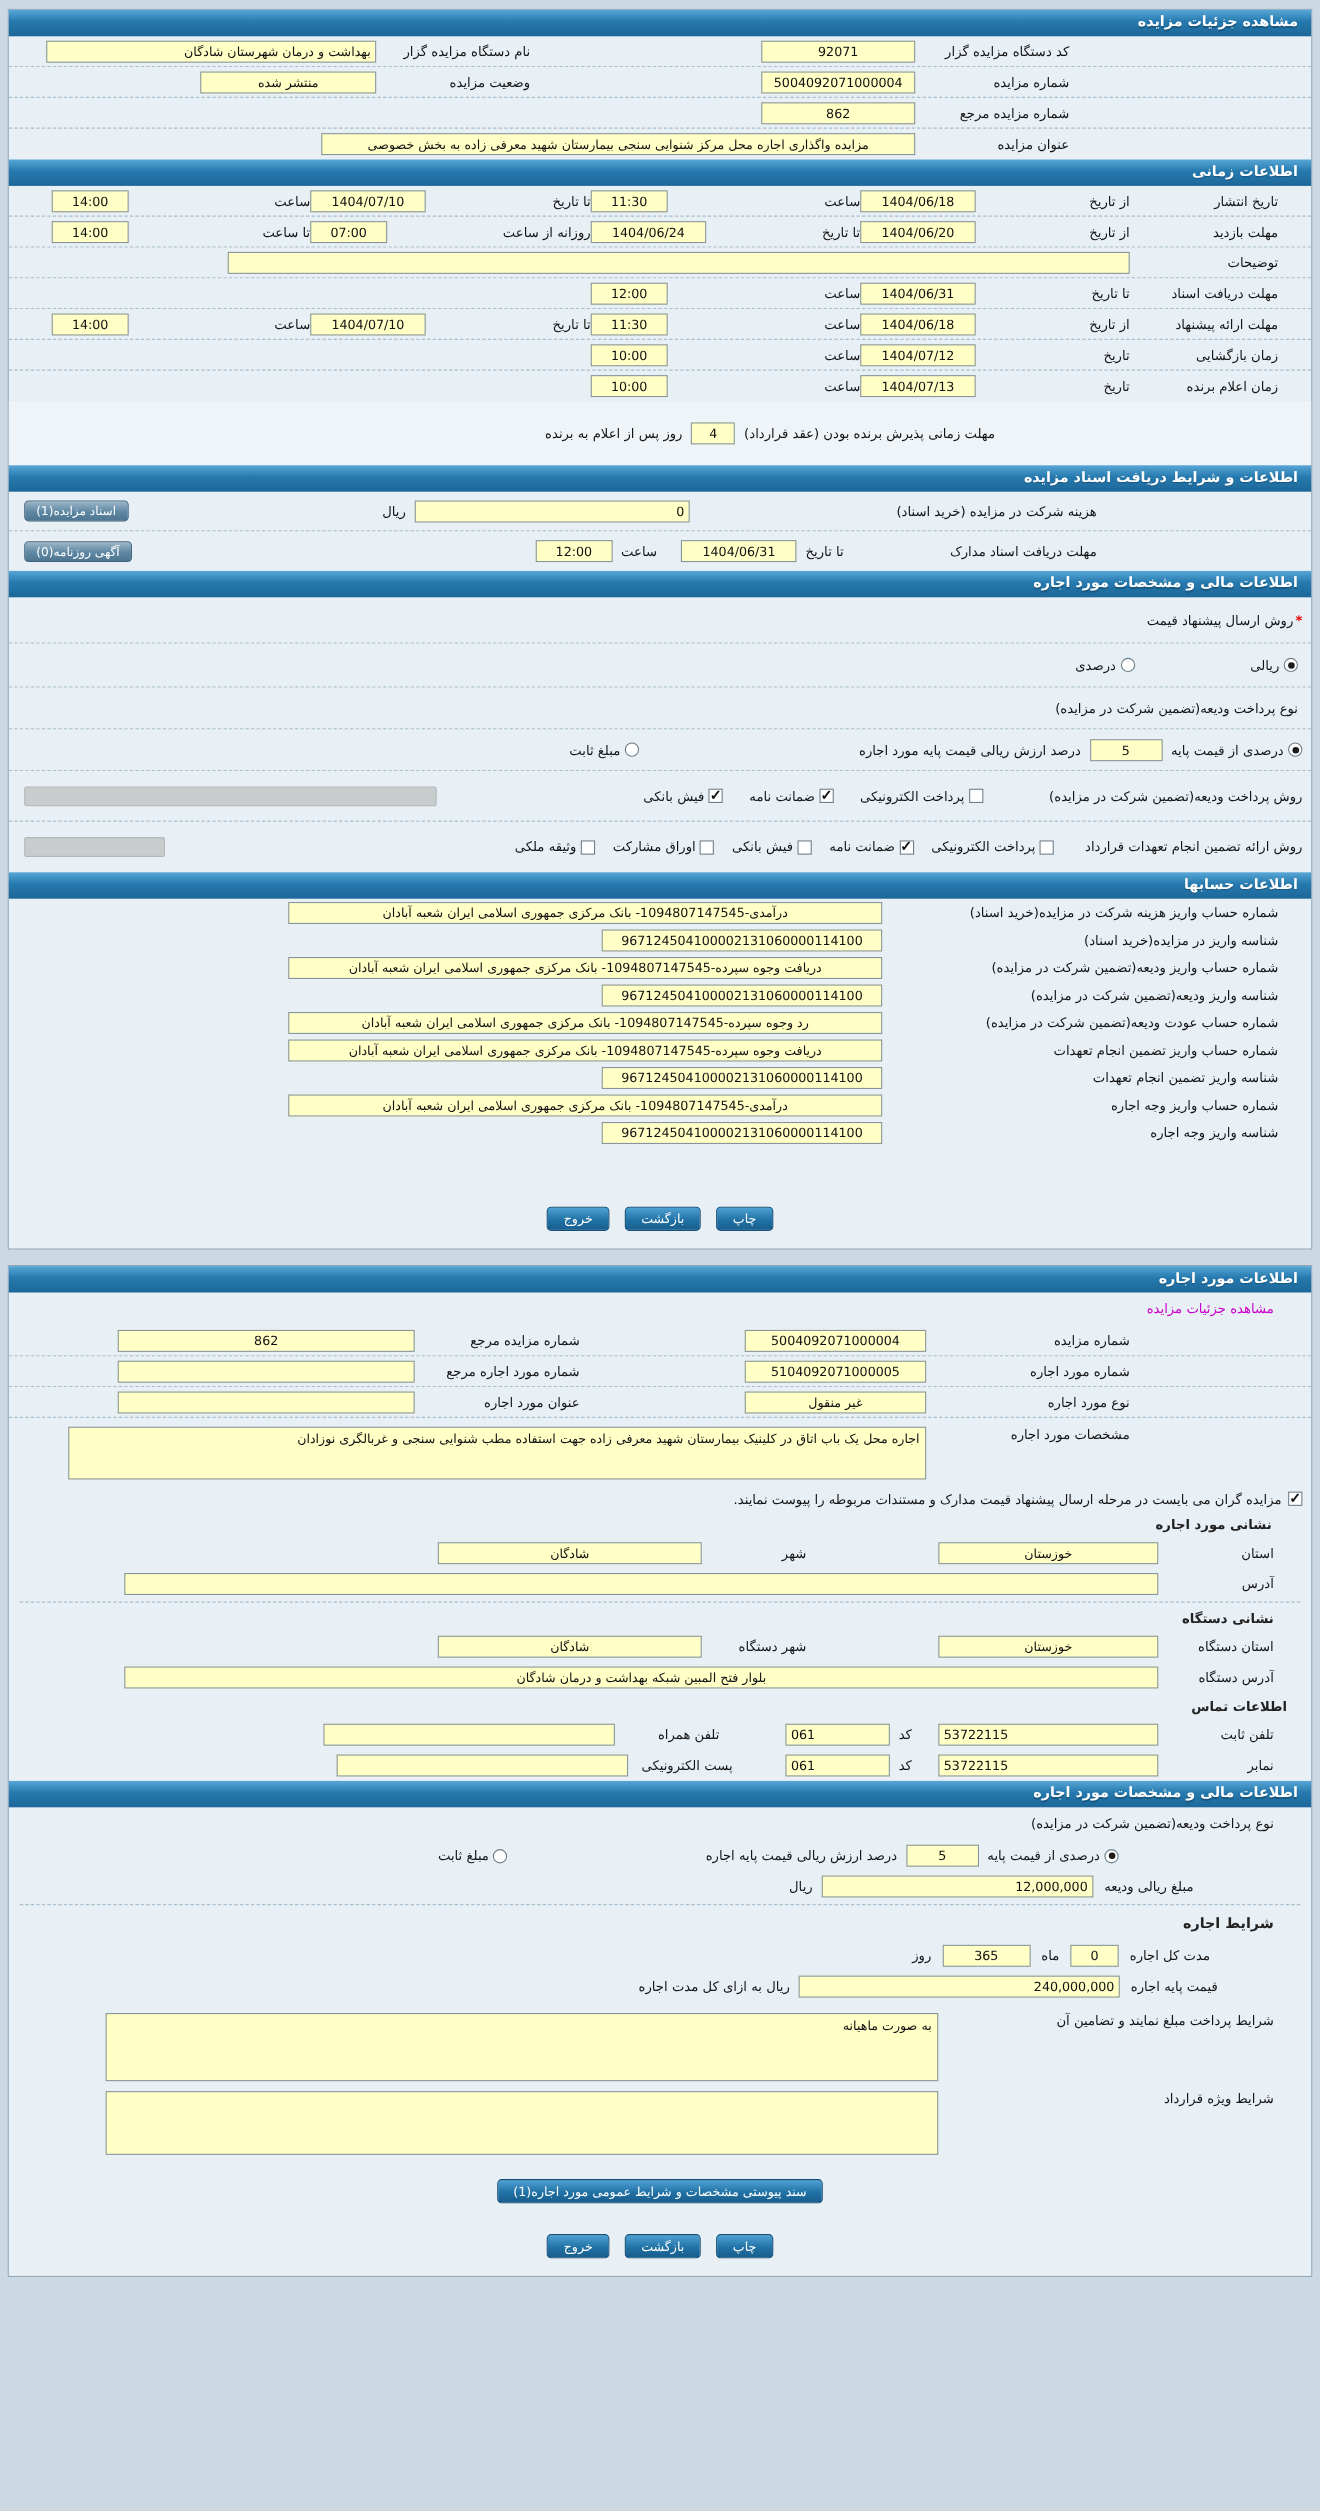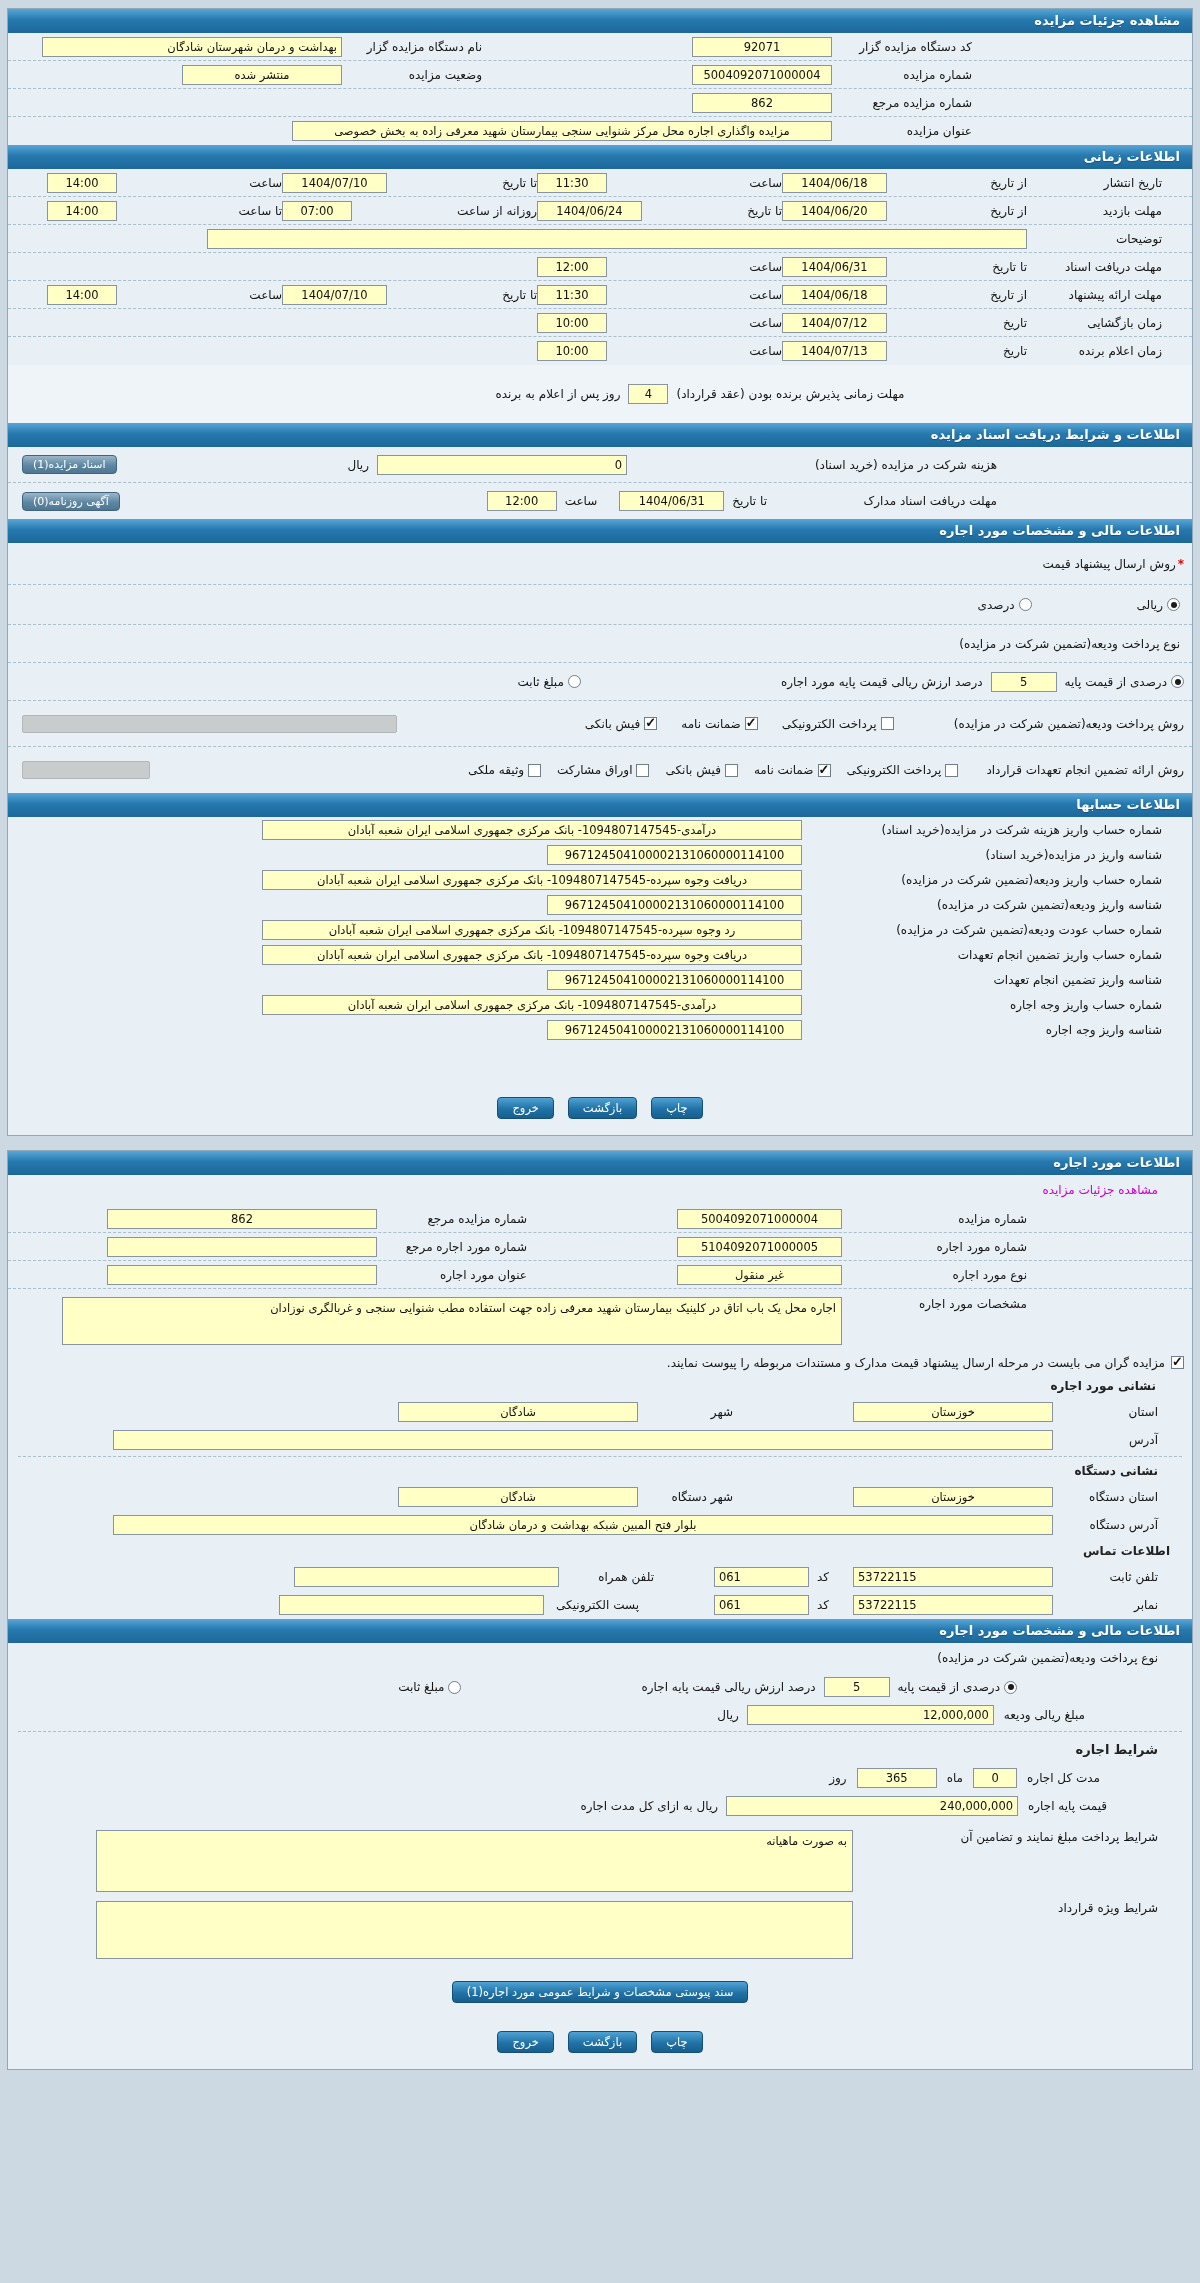--- a/index.html
+++ b/index.html
@@ -393,21 +393,21 @@
     <span class="lbl" style="margin-right:24px">کد</span>
     <input class="fld ltr" style="width: 95px; margin-right: 8px;" readonly="" value="061">
     <span class="lbl" style="width:95px;margin-right:60px">تلفن همراه</span>
     <input class="fld" style="width: 265px;" readonly="" value="">
   </div>
   <div class="row" style="padding-right:34px">
     <span class="lbl" style="width:105px">نمابر</span>
     <input class="fld ltr" style="width: 200px;" readonly="" value="53722115">
     <span class="lbl" style="margin-right:24px">کد</span>
     <input class="fld ltr" style="width: 95px; margin-right: 8px;" readonly="" value="061">
-    <span class="lbl" style="width:95px;margin-right:75px">پست الکترونیکی</span>
+    <span class="lbl" style="width:95px;margin-right:48px">پست الکترونیکی</span>
     <input class="fld" style="width: 265px;" readonly="" value="">
   </div>
 
   <div class="hdr"><span>اطلاعات مالی و مشخصات مورد اجاره</span></div>
 
   <div class="row" style="padding-right:34px;min-height:30px">
     <span class="lbl">نوع پرداخت ودیعه(تضمین شرکت در مزایده)</span>
   </div>
   <div class="row" style="padding-right:175px">
     <span class="cbg">

